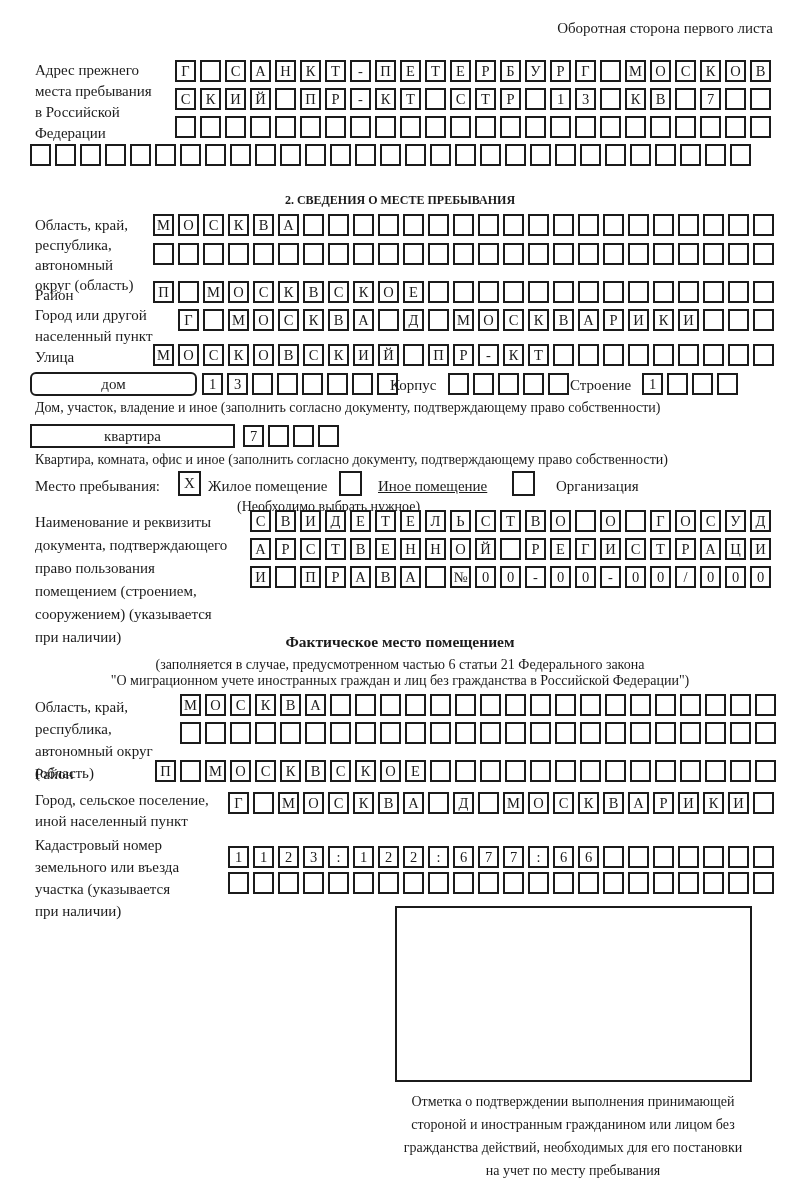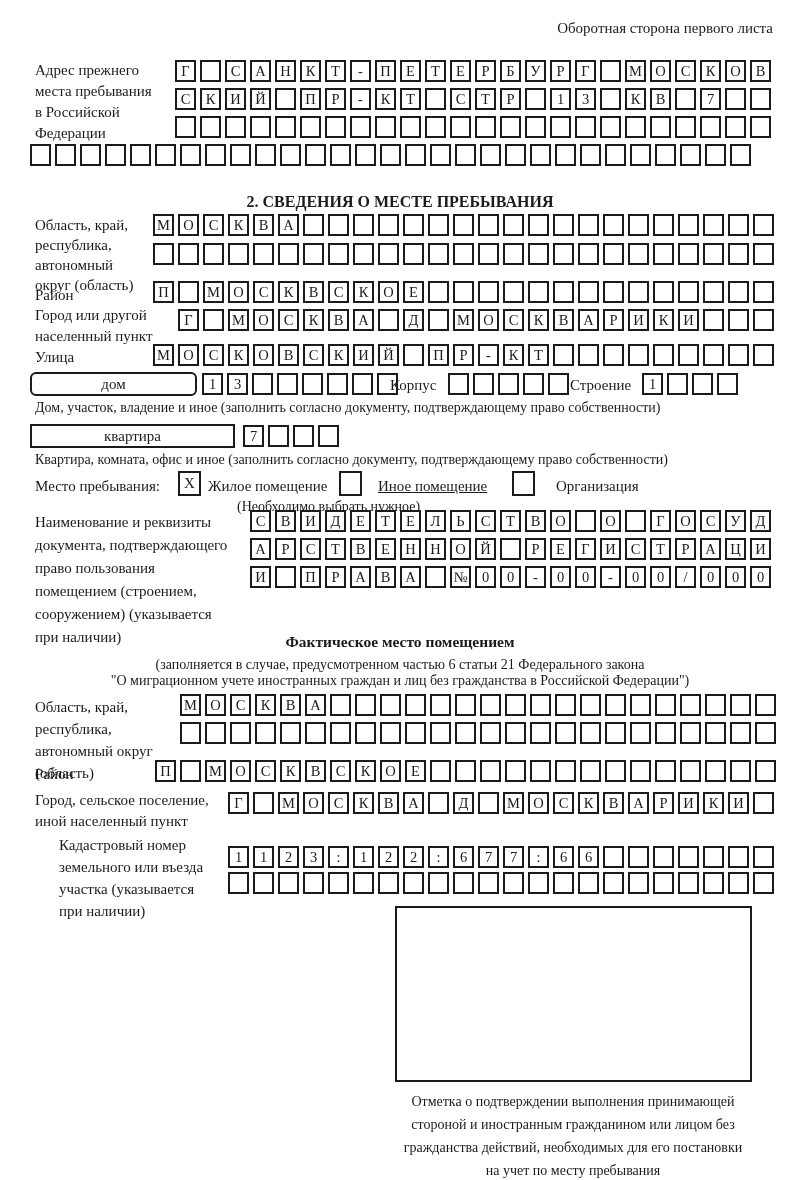--- a/index.html
+++ b/index.html
@@ -9,21 +9,21 @@
   .tline{white-space:nowrap;}
   .cellrow{position:absolute;display:flex;gap:4px;}
   .cell{box-sizing:border-box;flex:0 0 21px;width:21px;height:22px;border:2px solid #1b1b1b;
         display:inline-flex;align-items:center;justify-content:center;
         font-size:14.5px;line-height:20px;background:#fff;}
   .bigbox{position:absolute;box-sizing:border-box;border:2px solid #1b1b1b;
         display:flex;align-items:center;justify-content:center;font-size:15px;background:#fff;}
   .chk{position:absolute;box-sizing:border-box;width:23px;height:25px;border:2px solid #1b1b1b;
         display:flex;align-items:center;justify-content:center;font-size:15px;background:#fff;}
   .caption{position:absolute;left:0;width:800px;text-align:center;font-size:14px;white-space:nowrap;}
-  .title{position:absolute;left:0;width:800px;text-align:center;font-weight:bold;font-size:16px;}
+  .title{position:absolute;left:0;width:800px;text-align:center;font-weight:bold;font-size:12px;}
   .hdr{position:absolute;top:20px;right:55px;font-size:15px;white-space:nowrap;}
   .stampbox{position:absolute;left:395px;top:906px;width:357px;height:176px;
         box-sizing:border-box;border:2px solid #1b1b1b;background:#fff;}
   .stampcap{position:absolute;left:373px;top:1090px;width:400px;text-align:center;
         font-size:14px;line-height:23px;}
   .capleft{position:absolute;font-size:14px;white-space:nowrap;}
 </style>
 </head>
 <body>
 
@@ -539,21 +539,21 @@
       <span class="cell">К</span>
       <span class="cell">В</span>
       <span class="cell">А</span>
       <span class="cell">Р</span>
       <span class="cell">И</span>
       <span class="cell">К</span>
       <span class="cell">И</span>
       <span class="cell"></span>
     </div>
 
-  <div class="lbl" style="left:35px;top:834px;line-height:22px;margin-left:24px;">
+  <div class="lbl" style="left:35px;top:834px;line-height:22px;">
       <div class="tline">Кадастровый номер</div>
       <div class="tline">земельного или въезда</div>
       <div class="tline">участка (указывается</div>
       <div class="tline">при наличии)</div>
     </div>
   <div class="cellrow" style="left:228px;top:846px;">
       <span class="cell">1</span>
       <span class="cell">1</span>
       <span class="cell">2</span>
       <span class="cell">3</span>

